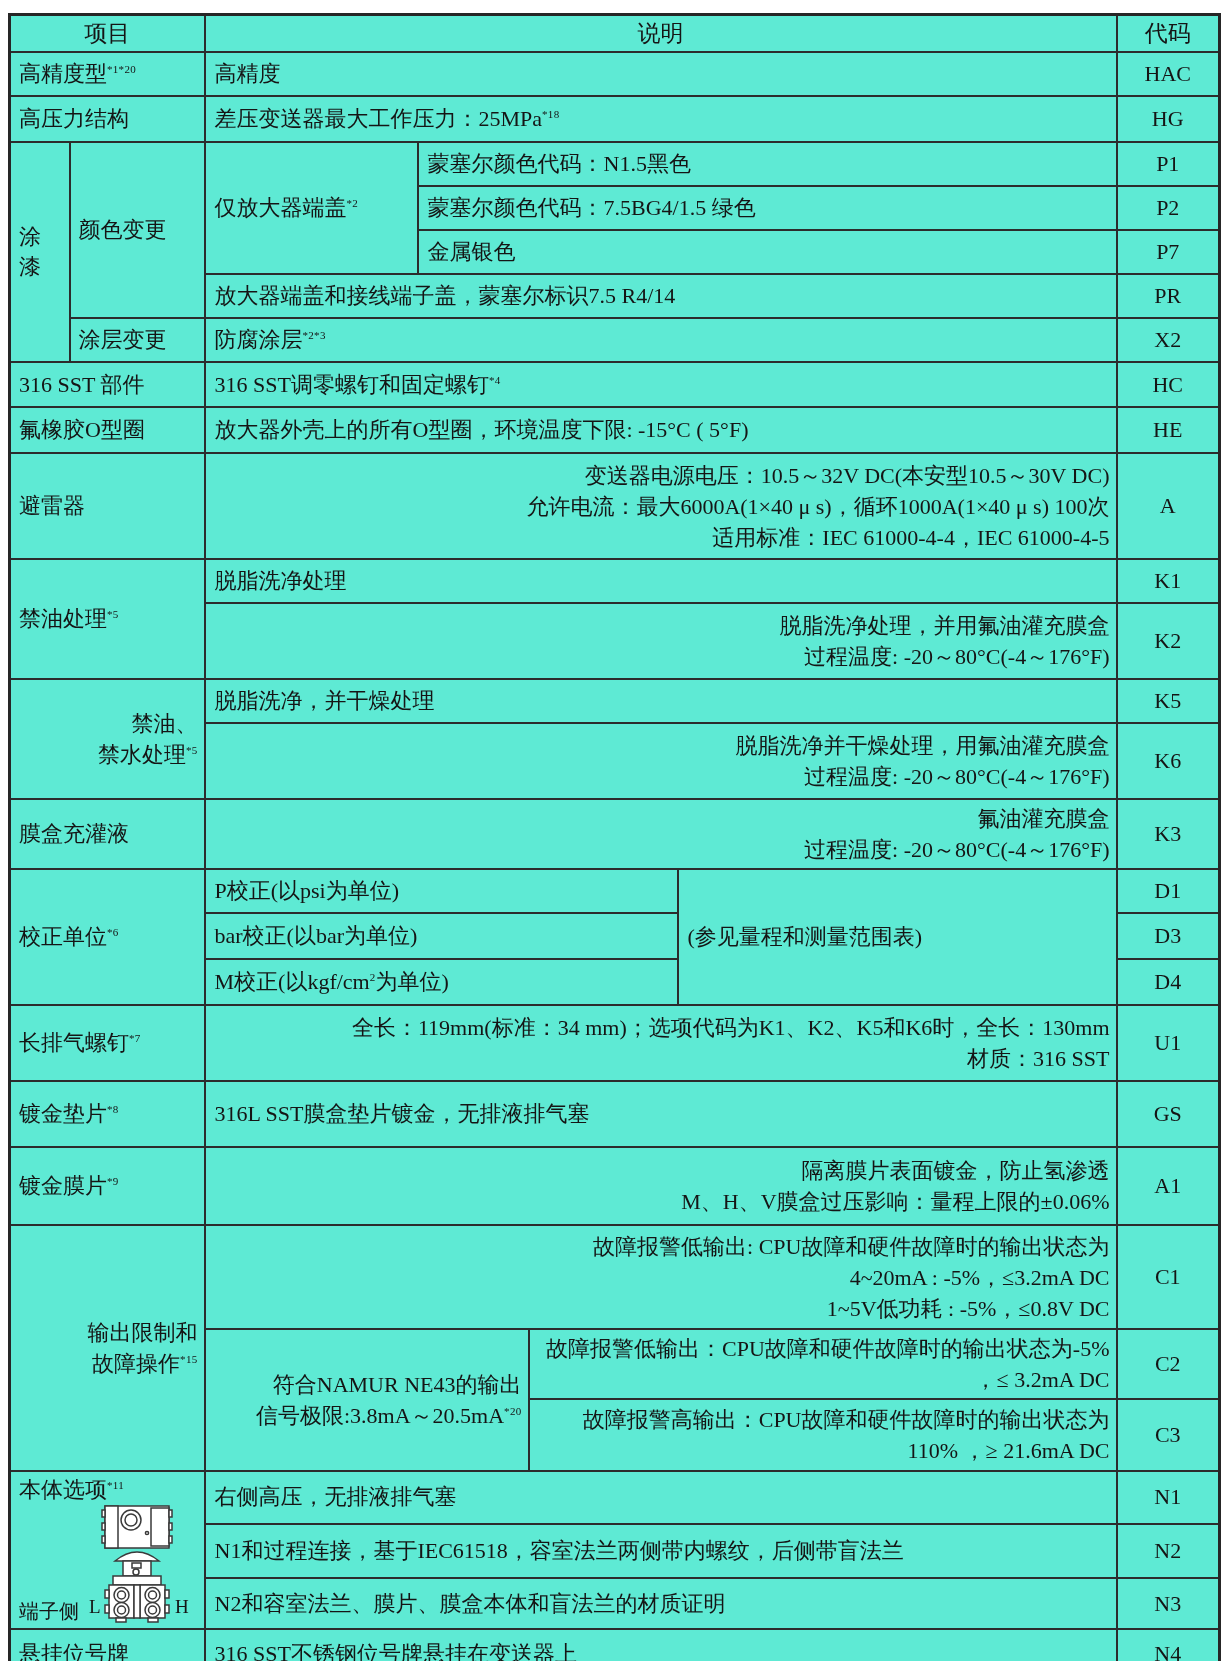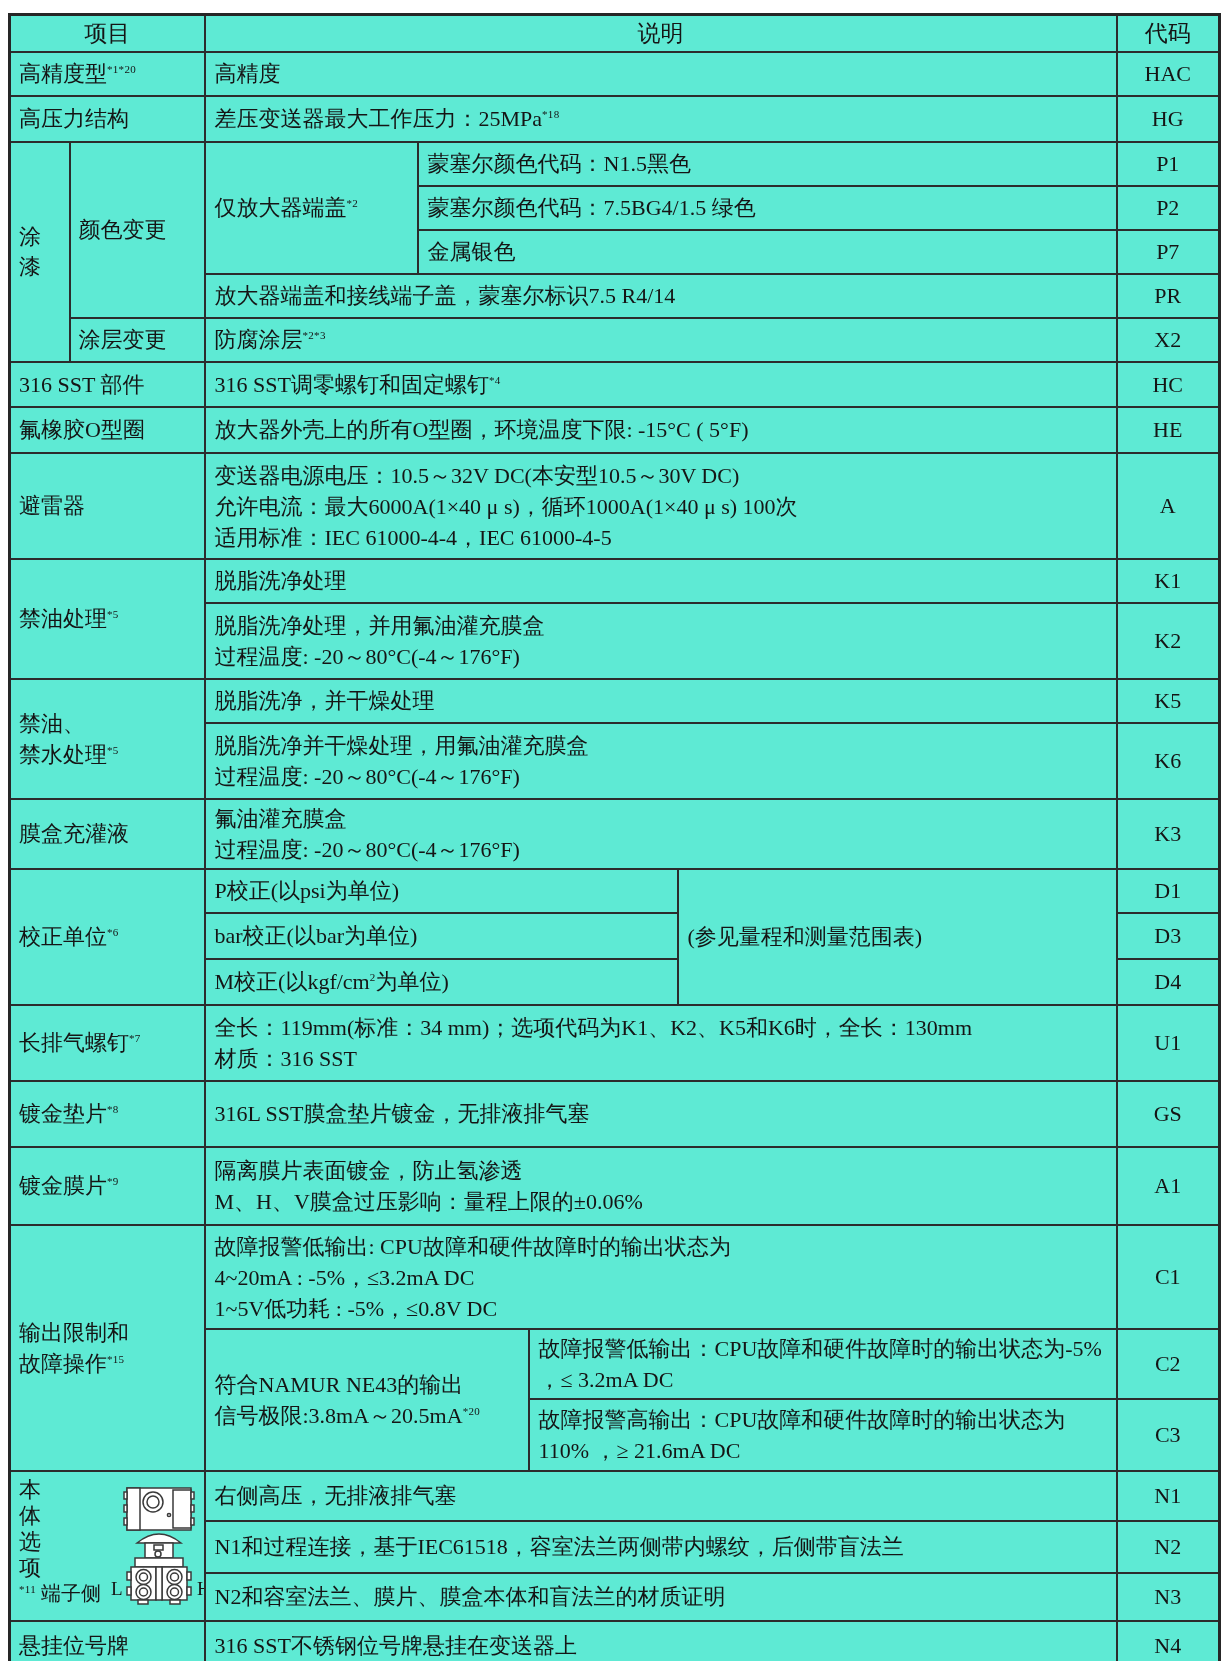--- a/index.html
+++ b/index.html
@@ -14,24 +14,24 @@
   }
   td,th{
     border:2px solid #2c2c2c;
     font-size:22px;font-weight:normal;
     padding:3px 6px 3px 9px;
     vertical-align:middle;
     overflow:hidden;
   }
   th{text-align:center;font-size:23px;padding:2px;}
   .code-cell{text-align:center;padding:8px;}
-  .line{line-height:31px;}
+  .line{line-height:31px;text-align:right;}
   sup{font-size:11px;line-height:0;vertical-align:super;letter-spacing:0.3px;}
   .item-cell{padding-left:8px;}
-  .body-opt{display:flex;flex-direction:row;height:100%;}
+  .body-opt{display:flex;flex-direction:column;height:100%;}
   .body-opt .title{line-height:26px;padding-top:2px;}
   .diag-row{display:flex;flex-direction:row;align-items:flex-end;}
   .terminal-label{font-size:20px;margin-top:28px;white-space:nowrap;}
   svg.diagram{display:block;margin-left:2px;}
   svg.diagram *{vector-effect:non-scaling-stroke;}
   svg text{font-family:"Liberation Serif","DejaVu Serif",serif;font-size:19px;fill:#151515;}
 </style>
 </head>
 <body>
 

